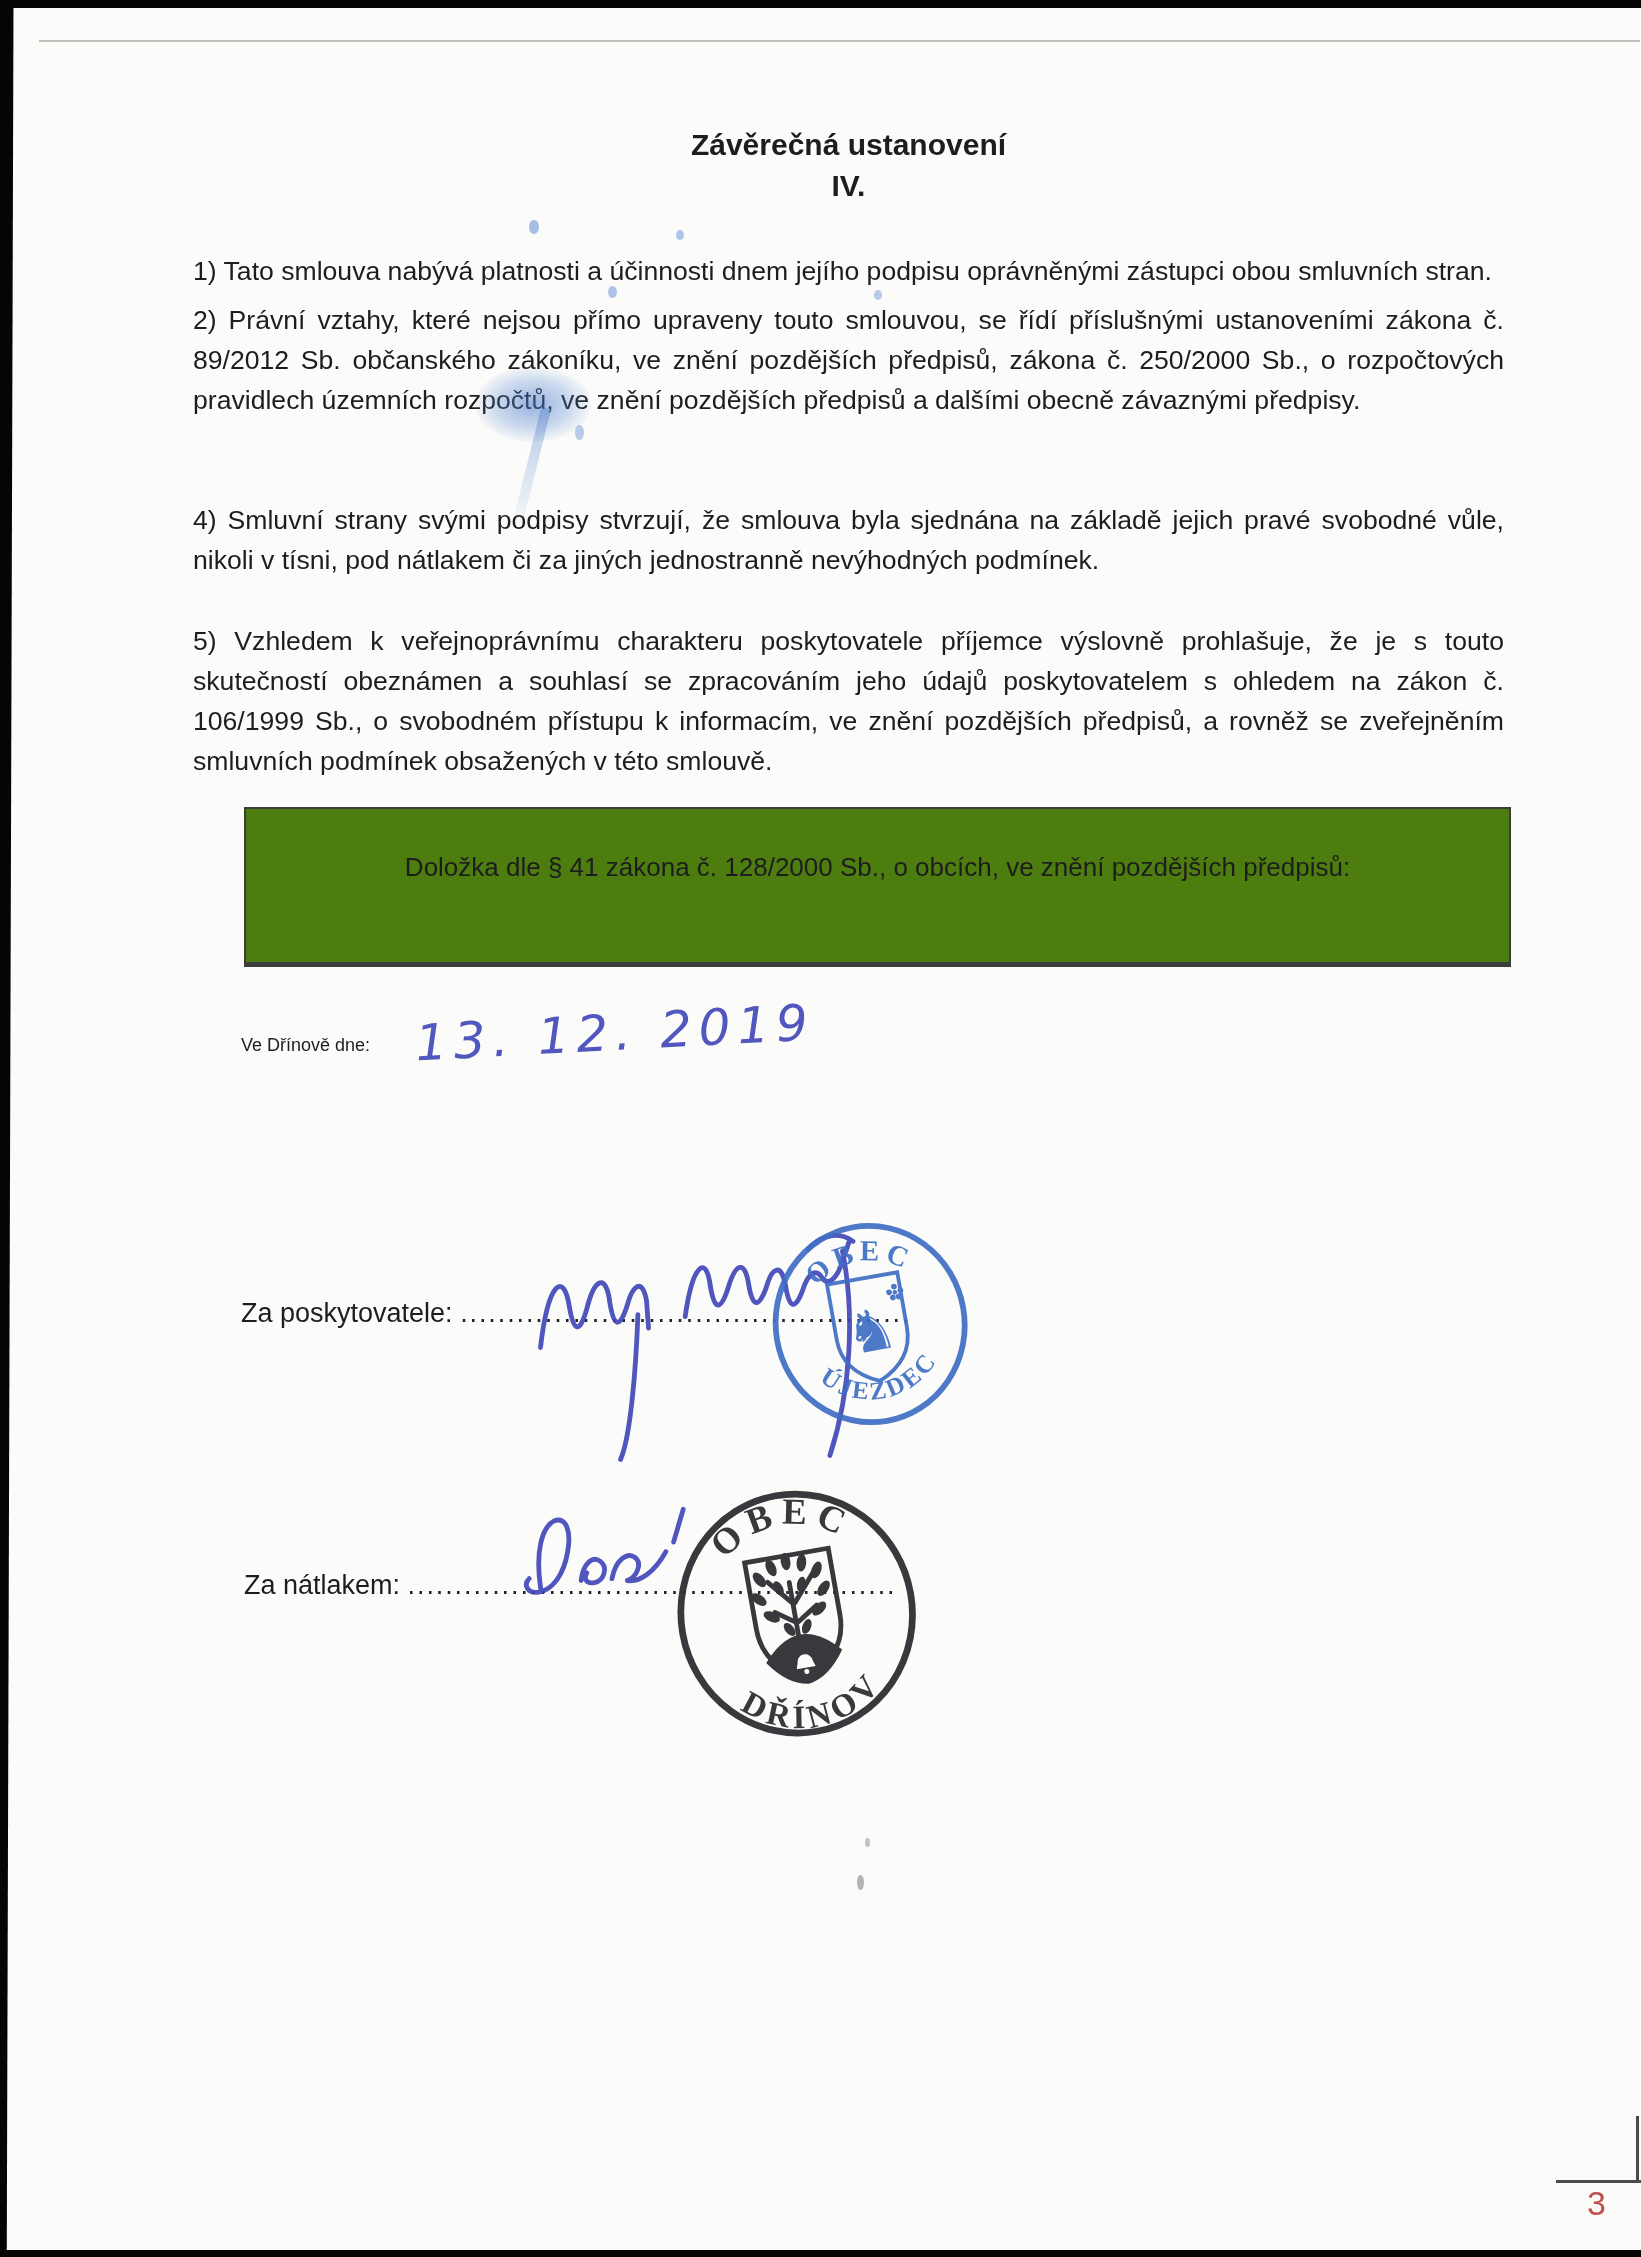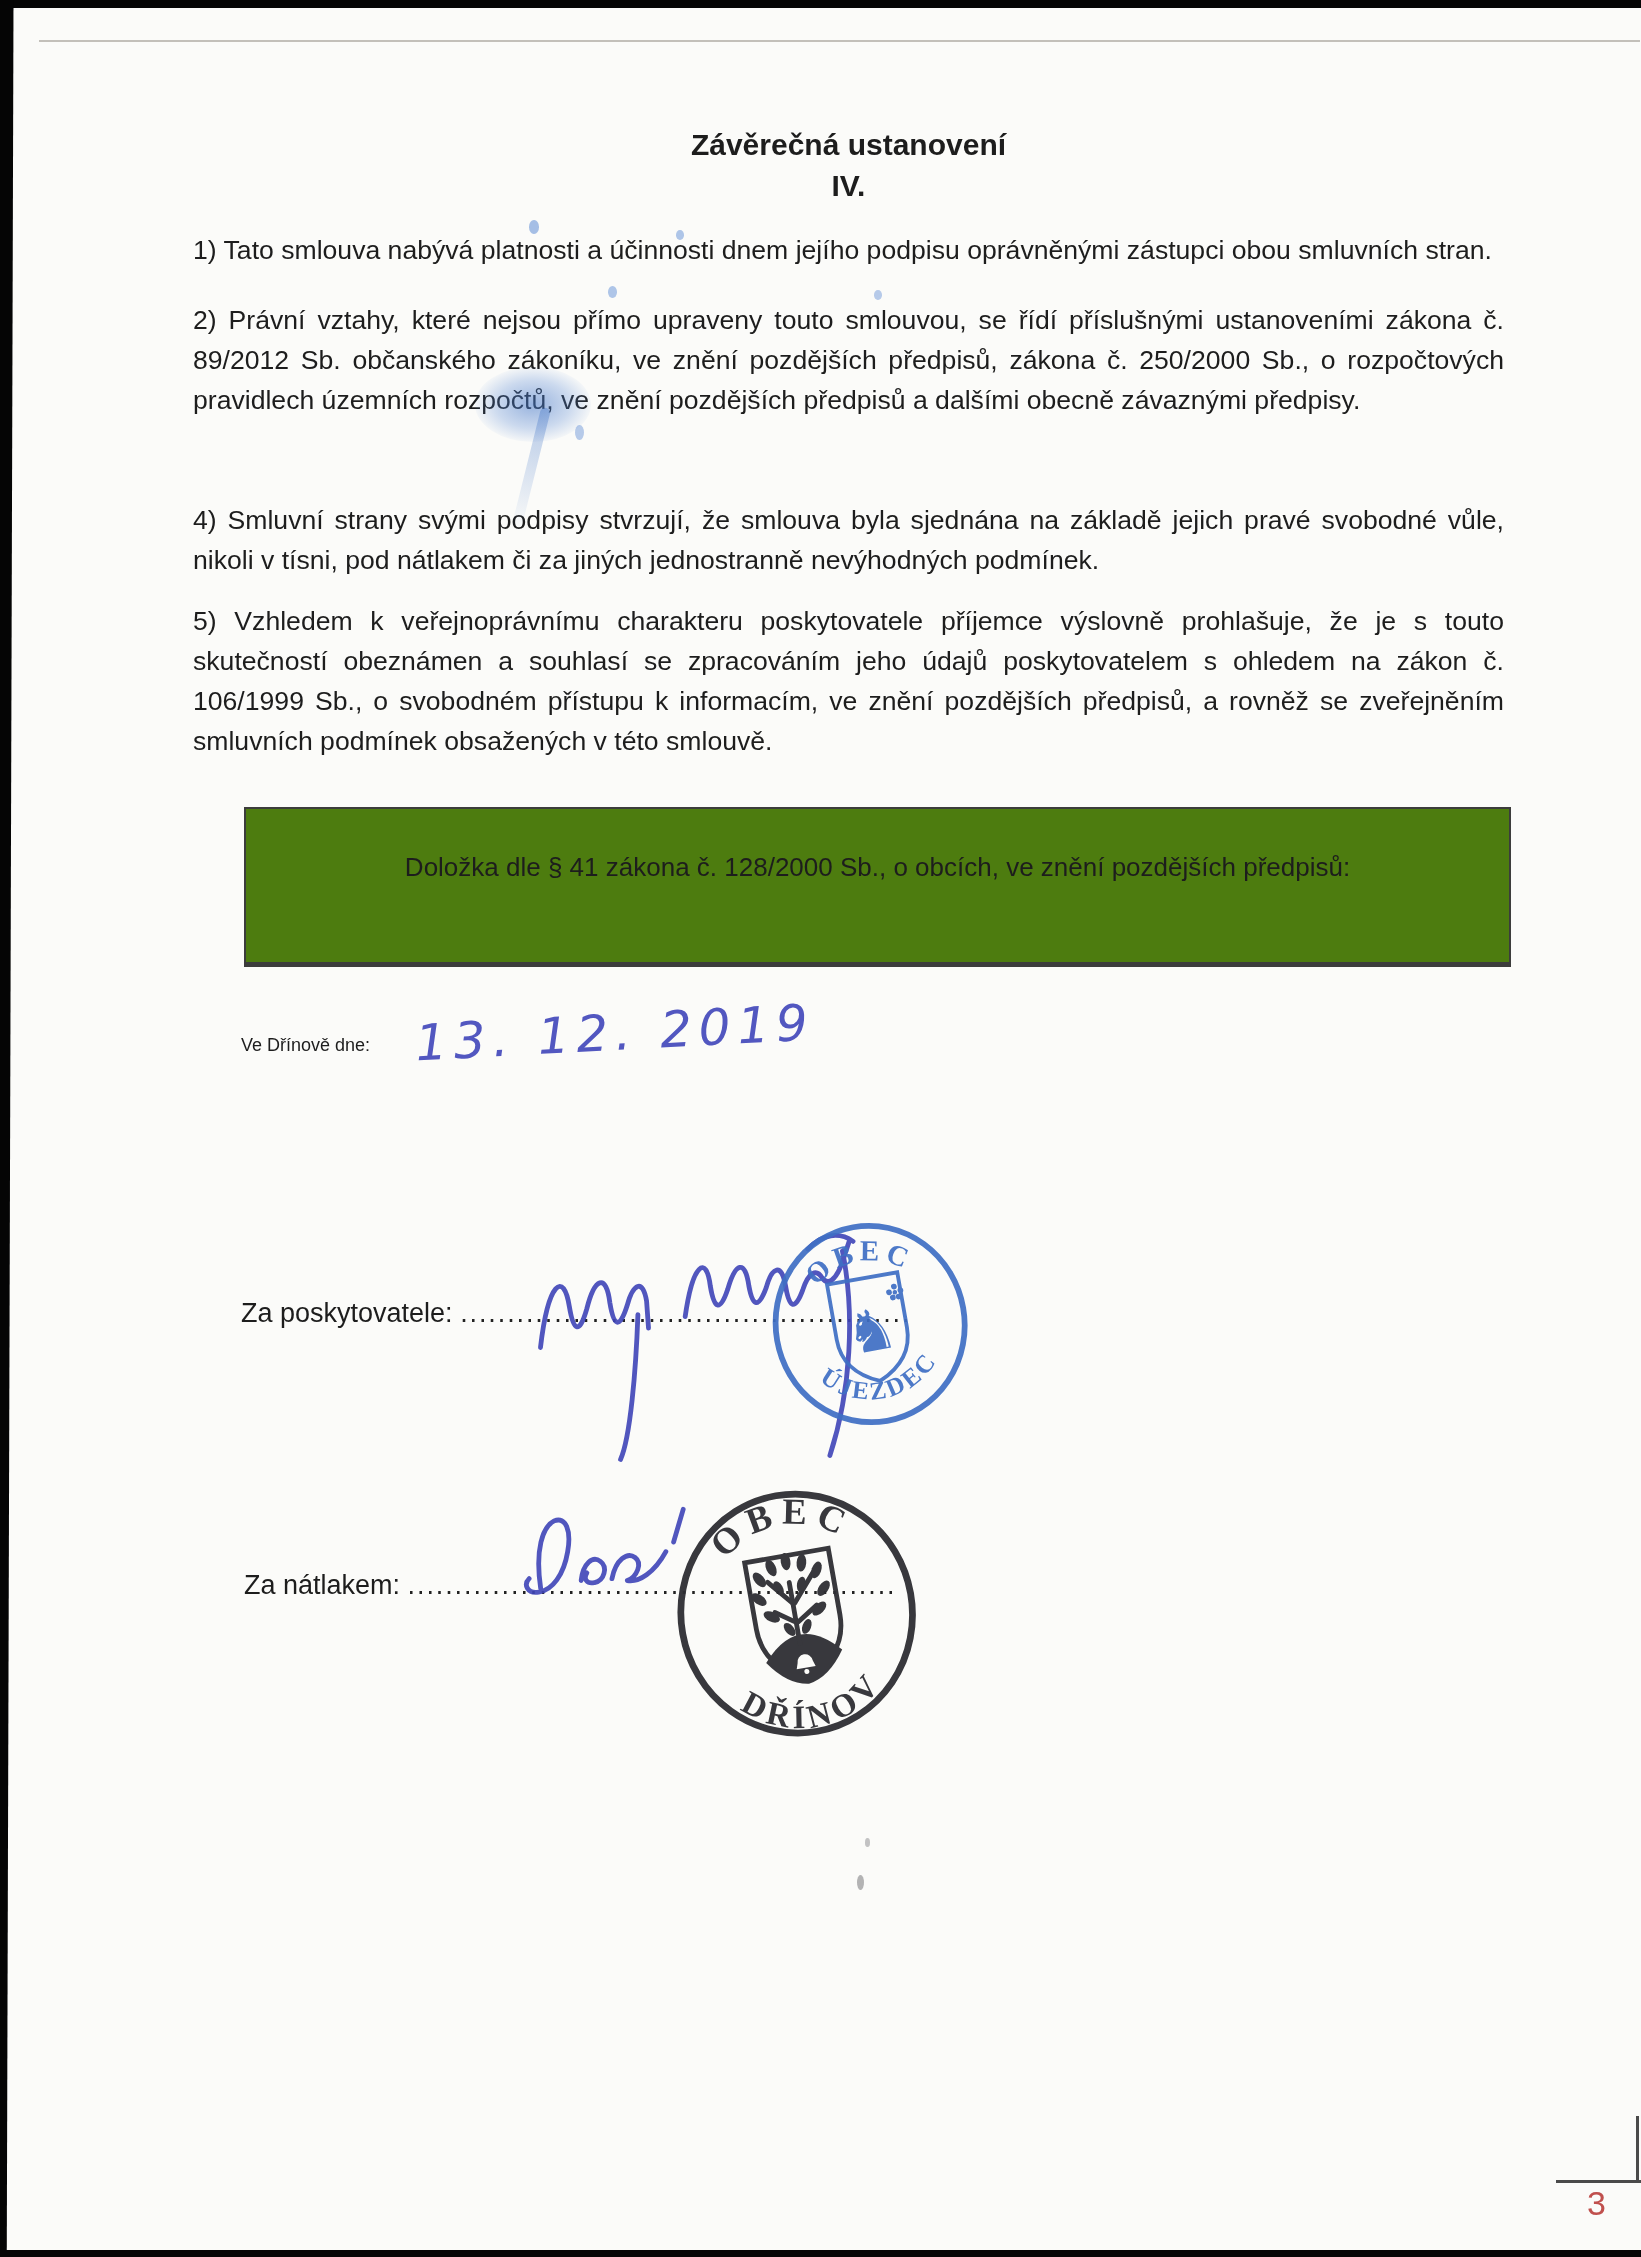--- a/index.html
+++ b/index.html
@@ -15,25 +15,25 @@
   .edge-top{position:absolute;left:0;top:0;width:1641px;height:7.7px;background:#050505;}
   .edge-bottom{position:absolute;left:0;bottom:0;width:1641px;height:6.8px;background:#050505;}
   .edge-left{position:absolute;left:0;top:0;width:13.5px;height:2257px;background:#050505;
     clip-path:polygon(0 0,100% 0,50% 100%,0 100%);}
   .scan-hairline{position:absolute;left:39px;top:40px;width:1601px;height:1.9px;background:#b9b5af;opacity:.85;}
 
   .doc-title{position:absolute;left:193px;top:124px;width:1311px;text-align:center;
     font-weight:bold;font-size:30px;line-height:41px;}
   .para{position:absolute;left:193px;width:1311px;font-size:26.6px;line-height:40px;
     text-align:justify;}
-  .p1{top:230px;}
+  .p1{top:251px;}
   .p2{top:300px;}
   .p3{top:439px;}
   .p4{top:500px;}
-  .p5{top:601px;}
+  .p5{top:621px;}
 
   .clause-box{
     position:absolute;left:244px;top:807px;width:1267px;height:160px;
     box-sizing:border-box;
     border:2.9px solid #3c3c3c;border-bottom-width:5.8px;
     background:#4d7c0f;
     text-align:center;font-size:26px;line-height:40px;
     padding-top:38px;
   }
 

